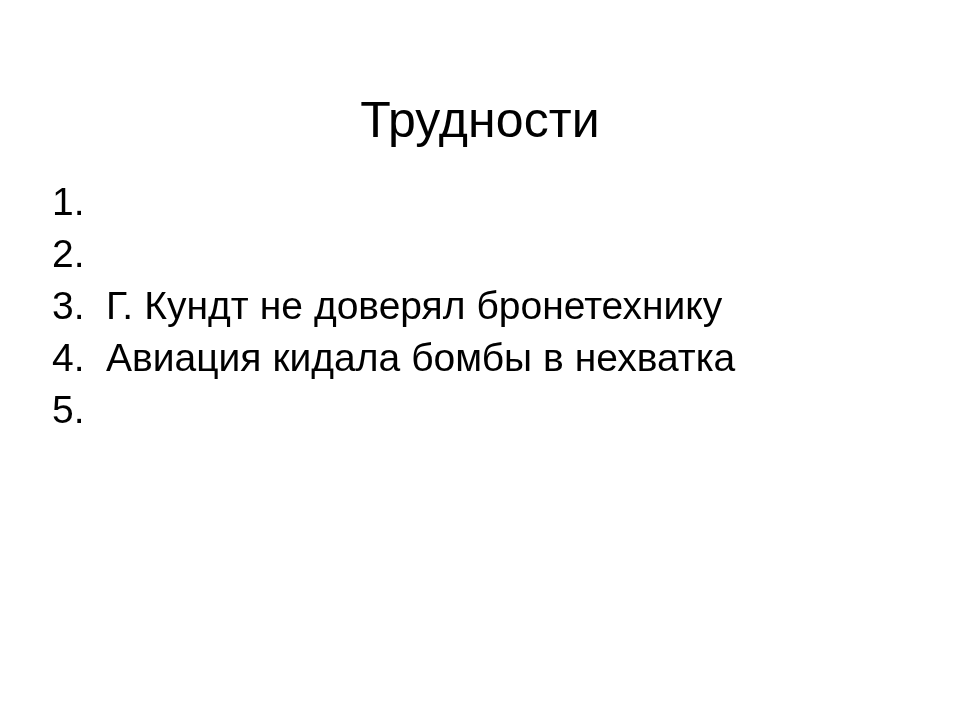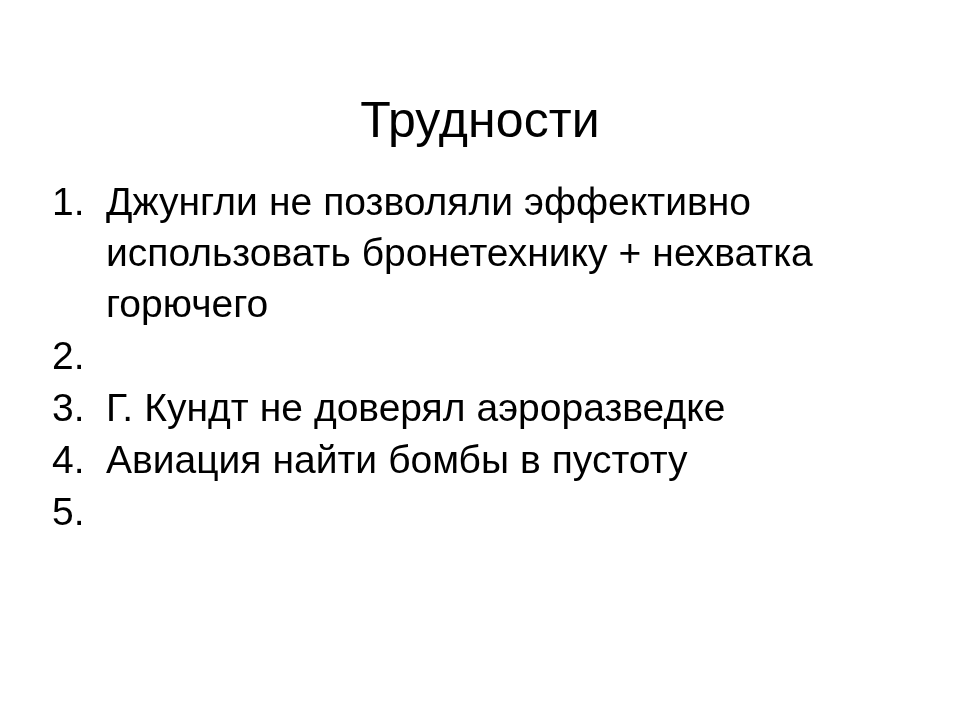--- a/index.html
+++ b/index.html
@@ -85,35 +85,34 @@
 
 <div class="slide">
 
   <h1 class="slide-title">Трудности</h1>
 
   <div class="slide-body">
     <ol class="num-list">
 
       <li class="num-item">
         <span class="num-marker">1.</span>
-        <span class="num-text">Джунгли не позволяли эффективно использовать бронетехнику + нехватка горючего</span>
       </li>
 
       <li class="num-item">
         <span class="num-marker">2.</span>
       </li>
 
       <li class="num-item">
         <span class="num-marker">3.</span>
-        <span class="num-text">Г. Кундт не доверял аэроразведке</span>
+        <span class="num-text">Г. Кундт не доверял бронетехнику</span>
       </li>
 
       <li class="num-item">
         <span class="num-marker">4.</span>
-        <span class="num-text">Авиация найти бомбы в пустоту</span>
+        <span class="num-text">Авиация кидала бомбы в нехватка</span>
       </li>
 
       <li class="num-item">
         <span class="num-marker">5.</span>
       </li>
 
     </ol>
   </div>
 
 </div>

